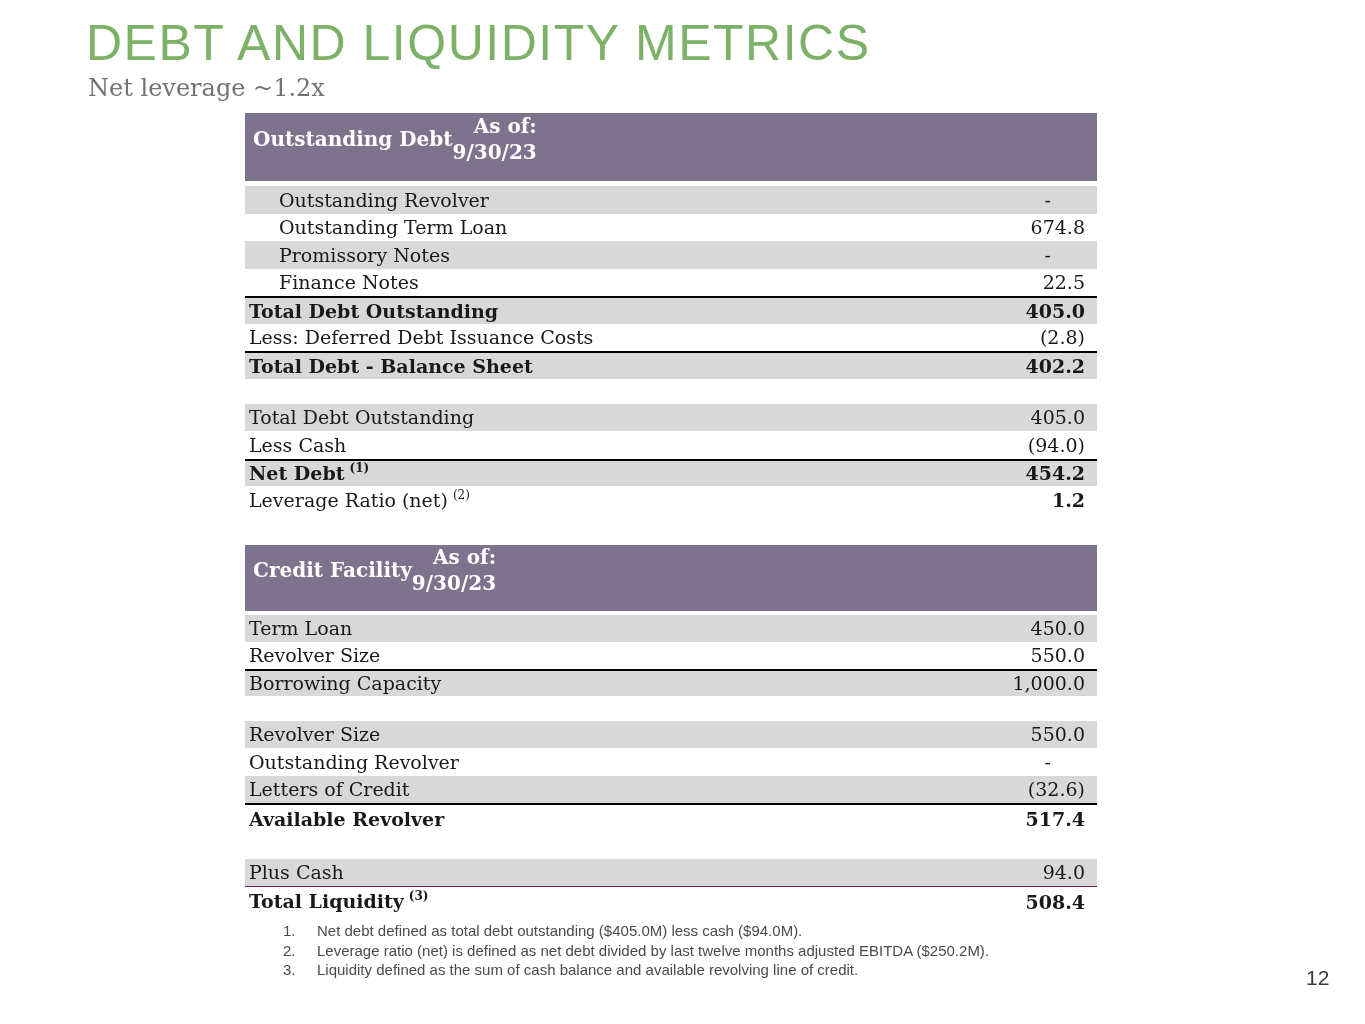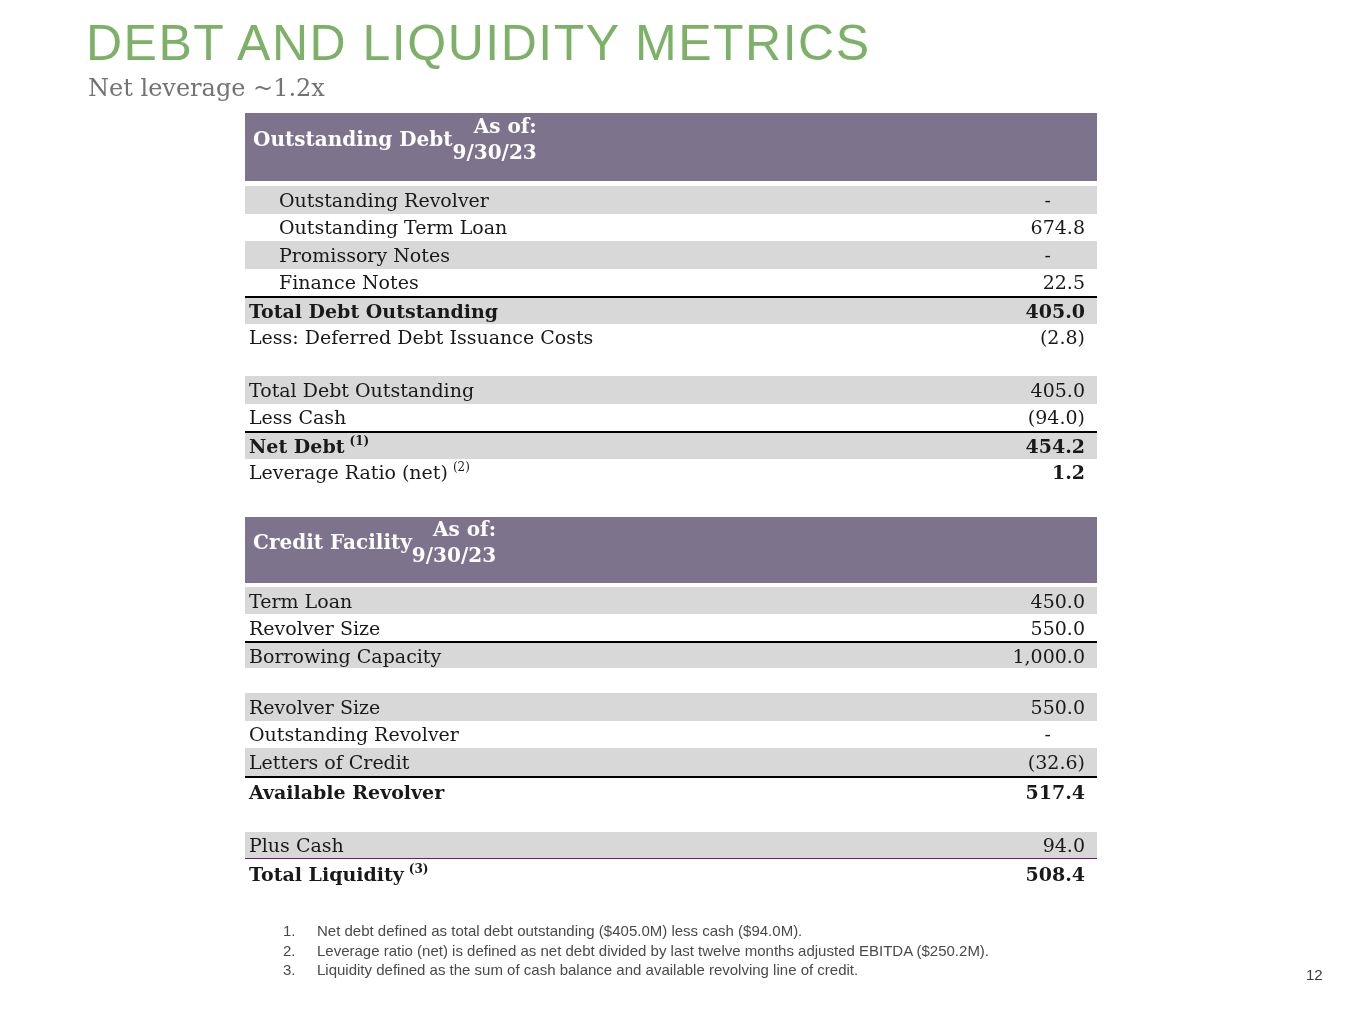--- a/index.html
+++ b/index.html
@@ -76,21 +76,21 @@
     position:absolute;left:283px;top:921px;width:780px;
     font-family:"Liberation Sans", sans-serif;
     font-size:15px;color:#4a4a4a;
   }
   .fn{display:flex;line-height:19.5px;}
   .fn-num{width:34px;flex:0 0 34px;}
   
   .page-num{
     position:absolute;left:1306px;top:966px;
     font-family:"Liberation Sans", sans-serif;
-    font-size:15px;color:#3C3C3C;
+    font-size:21px;color:#3C3C3C;
   }
 </style>
 </head>
 <body>
 
 <div class="slide">
 
   <div class="title">DEBT AND LIQUIDITY METRICS</div>
   <div class="subtitle">Net leverage ~1.2x</div>
 
@@ -122,20 +122,24 @@
         <span class="val">22.5</span>
       </div>
       <div class="row gray bold bt">
         <span class="lbl">Total Debt Outstanding</span>
         <span class="val">405.0</span>
       </div>
       <div class="row">
         <span class="lbl">Less: Deferred Debt Issuance Costs</span>
         <span class="val">(2.8)</span>
       </div>
+      <div class="row gray bold bt">
+        <span class="lbl">Total Debt - Balance Sheet</span>
+        <span class="val">402.2</span>
+      </div>
     </div>
 
     <div class="gap25"></div>
 
     <div class="group">
       <div class="row gray">
         <span class="lbl">Total Debt Outstanding</span>
         <span class="val">405.0</span>
       </div>
       <div class="row">

